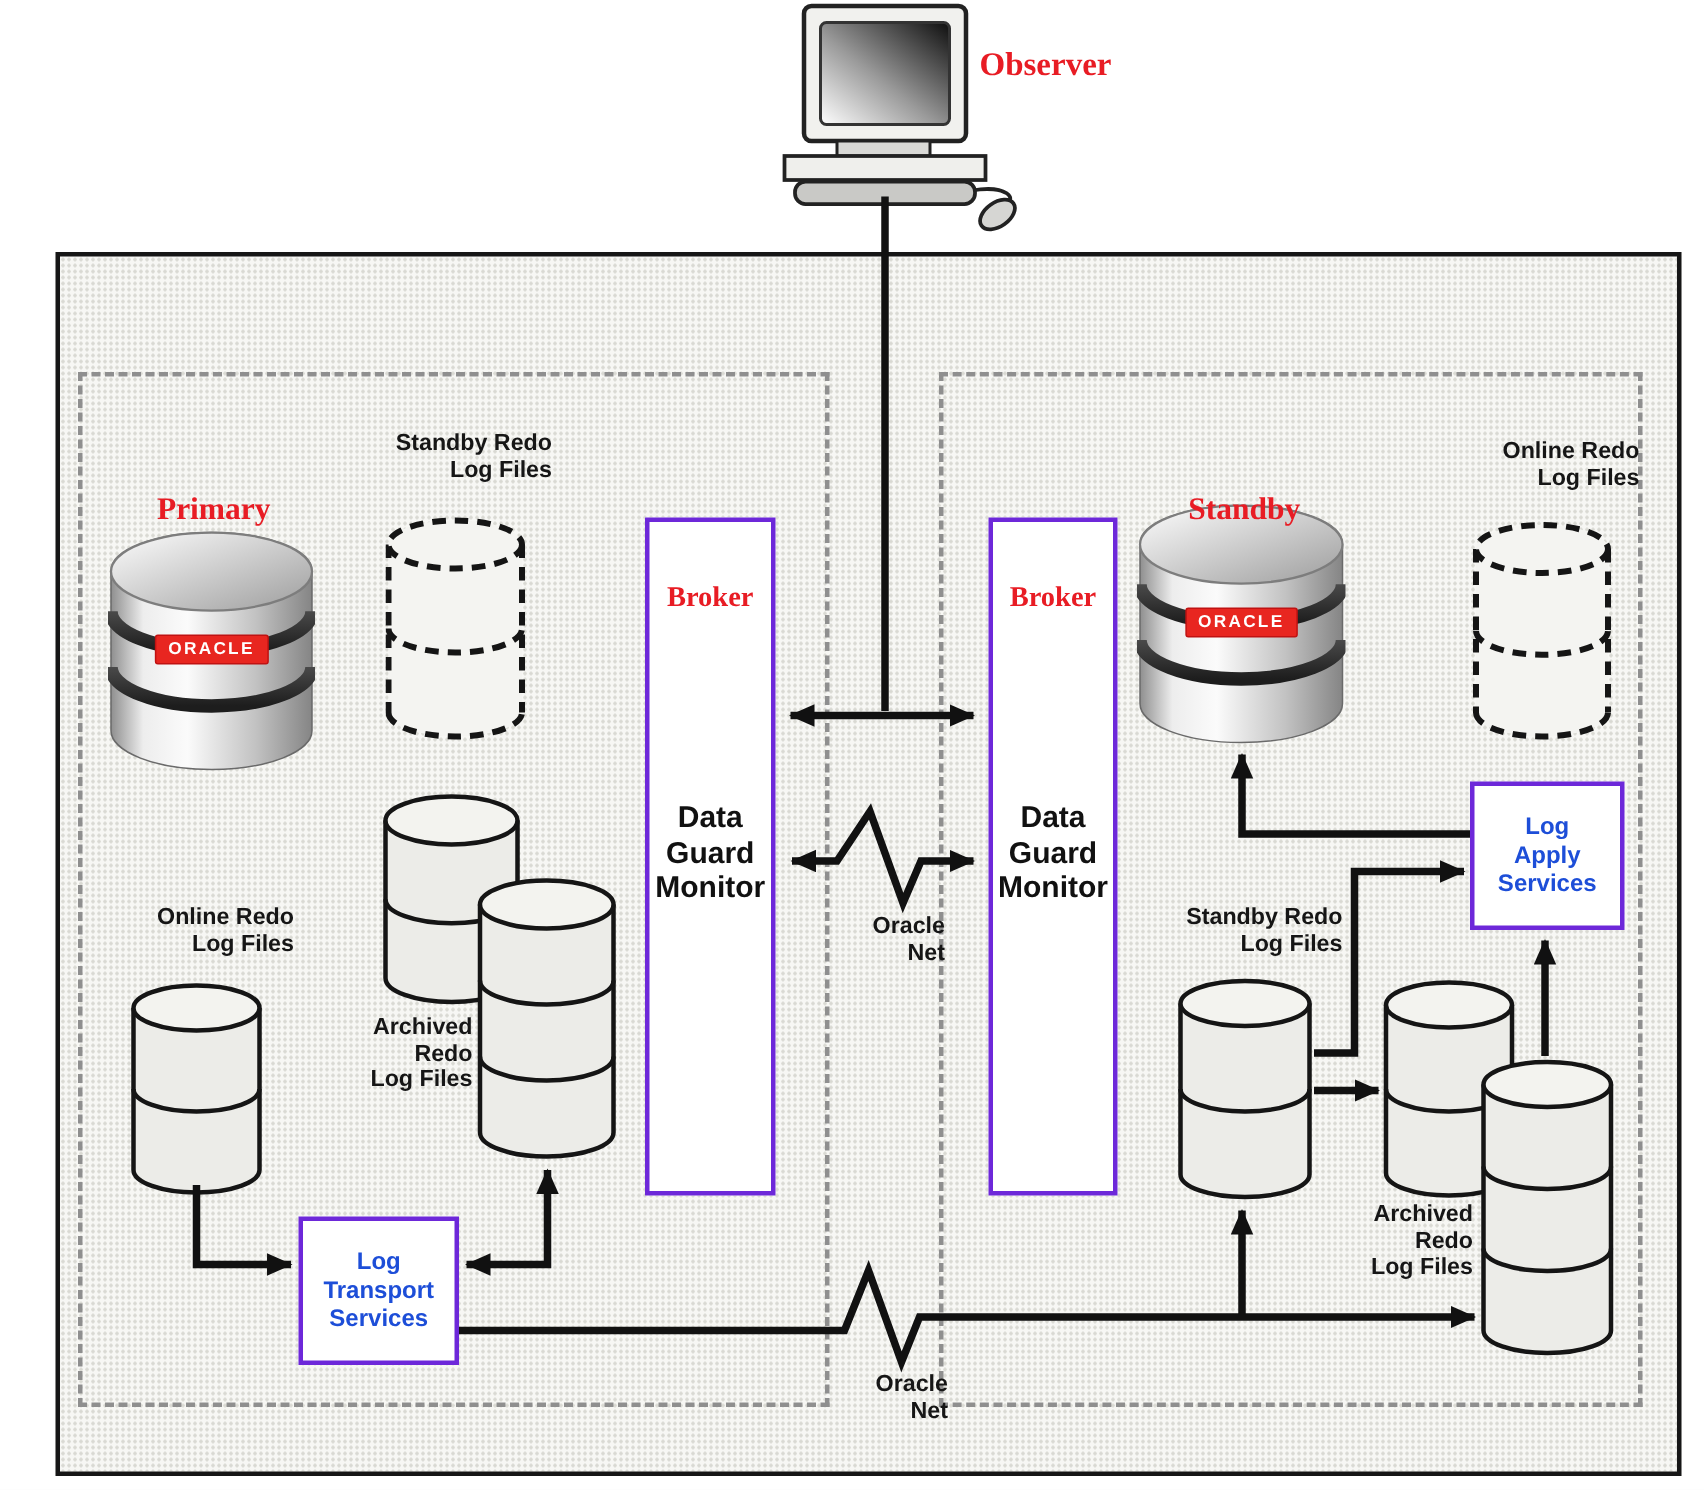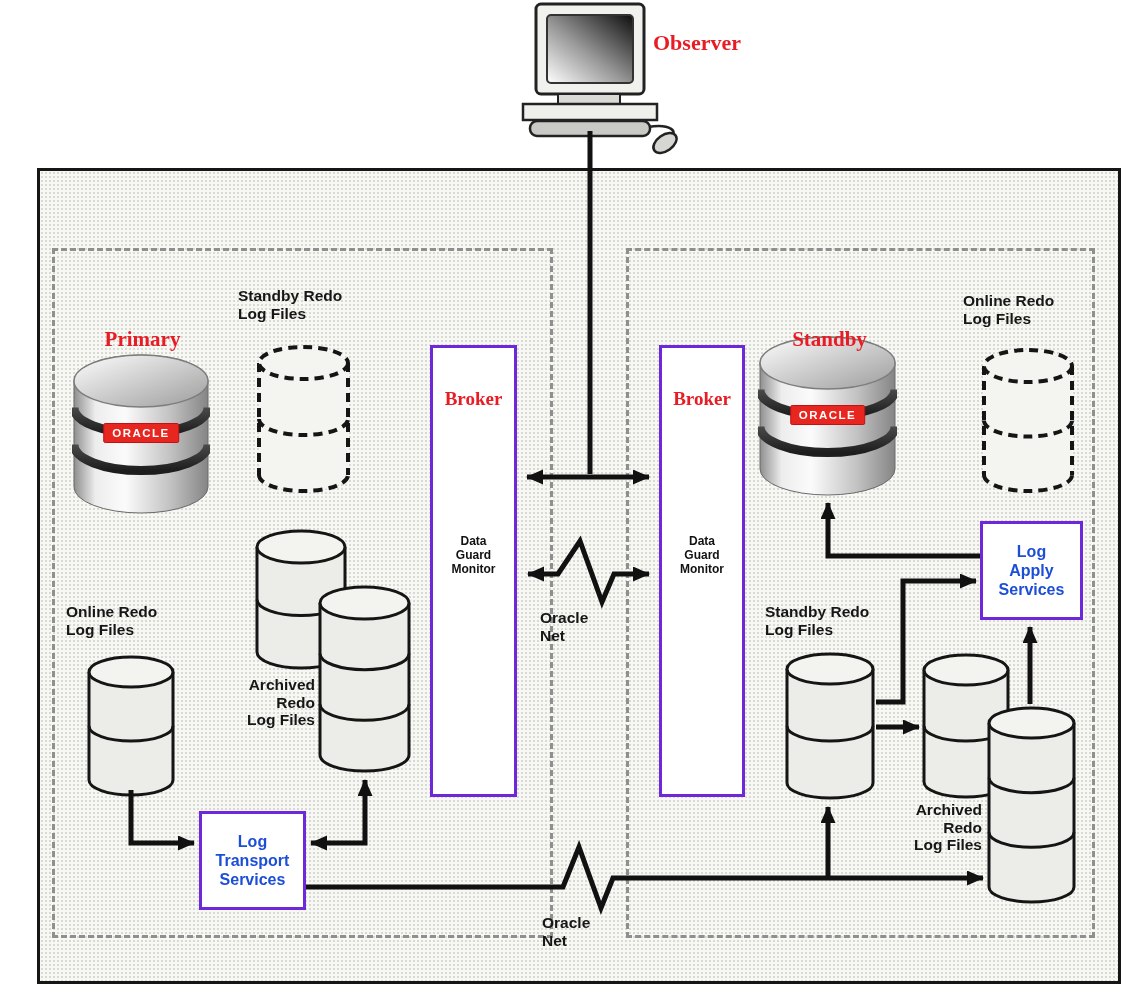--- a/index.html
+++ b/index.html
@@ -9,30 +9,30 @@
   
   .outer-box{position:absolute;left:37px;top:168px;width:1084px;height:816px;
     border:3px solid #161616;box-sizing:border-box;
     background-color:#f7f7f4;
     background-image:radial-gradient(#d9d9d3 1px, transparent 1.3px);
     background-size:4px 4px;}
   .dashed-box{position:absolute;border:3px dashed #8f8f8f;box-sizing:border-box;background:transparent;}
   .wbox{position:absolute;background:#ffffff;border:3px solid #6d28d9;box-sizing:border-box;
         display:flex;align-items:center;justify-content:center;}
   .lbl{position:absolute;font-weight:700;font-size:15.5px;line-height:1.13;color:#161616;
-       white-space:pre-line;text-align:left;}
+       white-space:pre-line;text-align:right;}
   .lbl.tr{text-align:right;}
   .boxlbl{font-weight:700;font-size:16px;line-height:1.2;color:#1d4ed8;white-space:pre-line;text-align:center;}
   .red{position:absolute;font-family:"Liberation Serif",serif;font-weight:700;color:#e81c24;}
   .title{font-size:23px;}
   .site-heading{font-size:21px;text-align:center;margin-top:40px;}
   .broker-heading{position:absolute;top:40px;left:0;width:100%;text-align:center;
        font-family:"Liberation Serif",serif;font-weight:700;font-size:19px;color:#e81c24;}
   .monitor-lbl{position:absolute;top:186px;left:0;width:100%;text-align:center;
-       font-weight:700;font-size:12px;line-height:1.18;color:#111;white-space:pre-line;}
+       font-weight:700;font-size:20px;line-height:1.18;color:#111;white-space:pre-line;}
   .cyl{position:absolute;}
   .db{position:absolute;}
   .oracle-badge{position:absolute;left:50%;transform:translateX(-50%);
        background:#e82620;color:#fff;font-weight:700;font-size:11.5px;letter-spacing:1.5px;
        padding:3px 8px;border-radius:2px;border:1px solid #c01212;white-space:nowrap;}
   .overlay{position:absolute;left:0;top:0;pointer-events:none;z-index:7;}
   .z2{z-index:2}.z3{z-index:3}.z4{z-index:4}.z5{z-index:5}
 </style>
 </head>
 <body>

